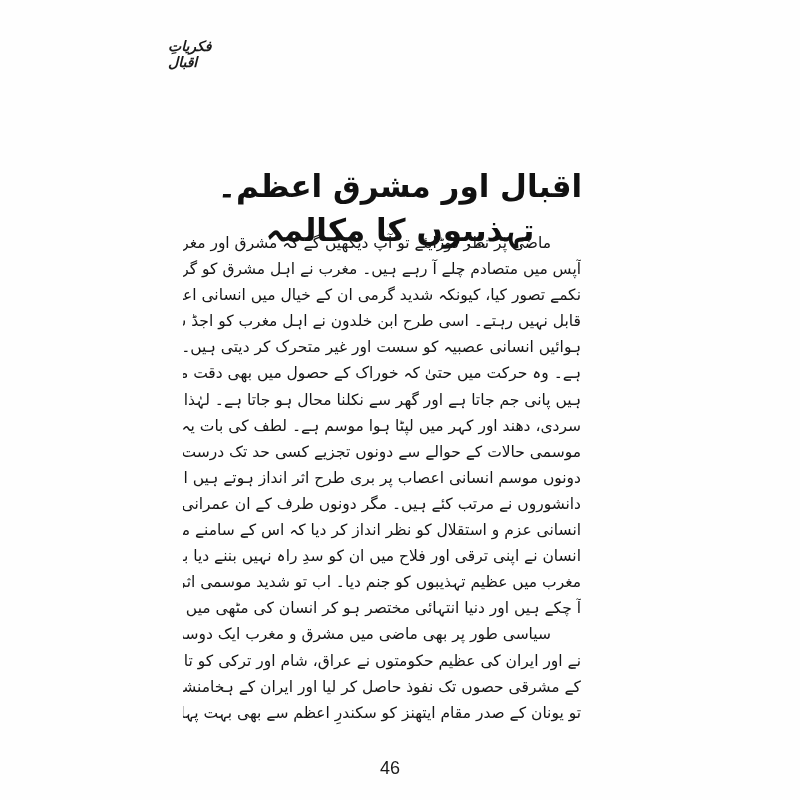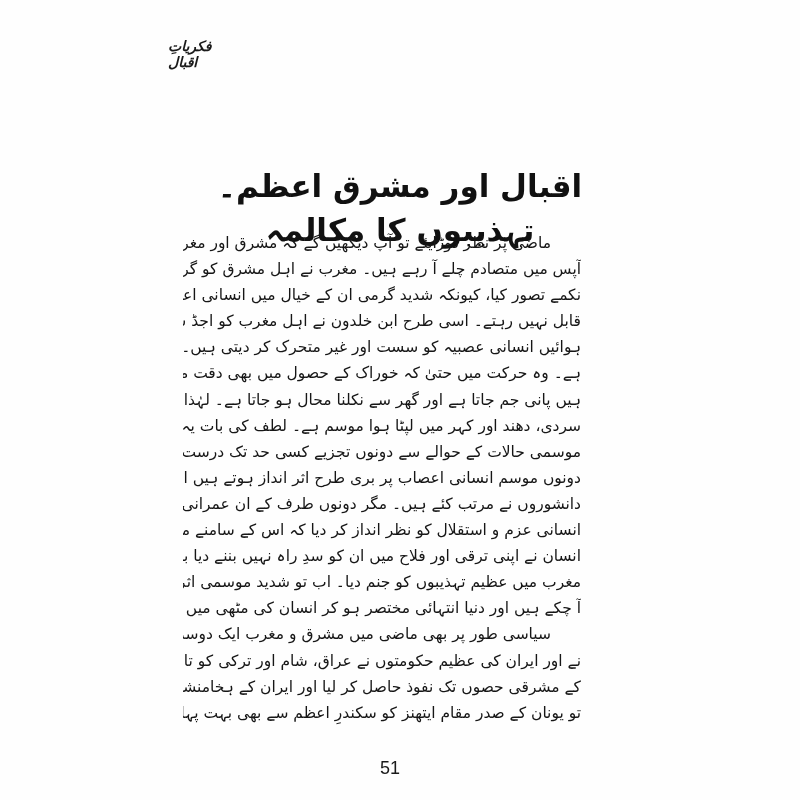--- a/index.html
+++ b/index.html
@@ -60,15 +60,15 @@
     <span class="line">انسان نے اپنی ترقی اور فلاح میں ان کو سدِ راہ نہیں بننے دیا بلکہ کسی حد تک ان پر قابو پا کر مشرق اور</span>
     <span class="line">مغرب میں عظیم تہذیبوں کو جنم دیا۔ اب تو شدید موسمی اثرات بھی انسان کے کسی حد تک قابو میں</span>
     <span class="line last">آ چکے ہیں اور دنیا انتہائی مختصر ہو کر انسان کی مٹھی میں آ گئی ہے۔</span>
 
     <span class="line indent">سیاسی طور پر بھی ماضی میں مشرق و مغرب ایک دوسرے سے متحارب رہے ہیں۔ اہل بابل</span>
     <span class="line">نے اور ایران کی عظیم حکومتوں نے عراق، شام اور ترکی کو تاراج کر کے ایشیائے کوچک اور یورپ</span>
     <span class="line">کے مشرقی حصوں تک نفوذ حاصل کر لیا اور ایران کے ہخامنشی حکمرانوں دروش اول، دوم اور سوم نے</span>
     <span class="line">تو یونان کے صدر مقام ایتھنز کو سکندرِ اعظم سے بھی بہت پہلے جلا کر خاکستر کر دیا تھا۔ جس کا بدلہ لینے</span>
   </div>
 
-  <div class="page-number">51</div>
+  <div class="page-number">46</div>
 
 </div>
 
 </body></html>

